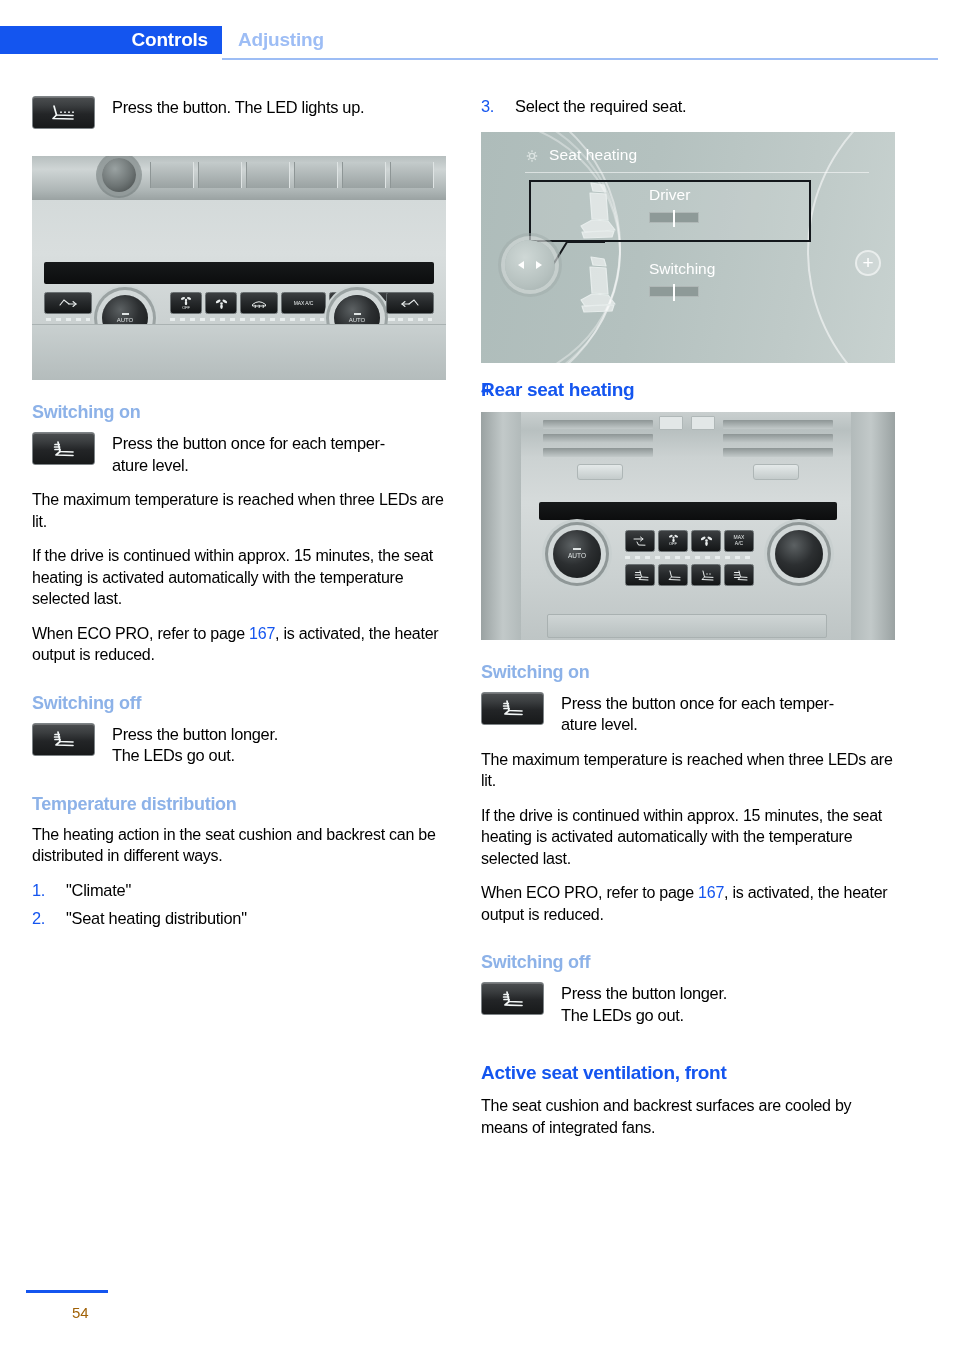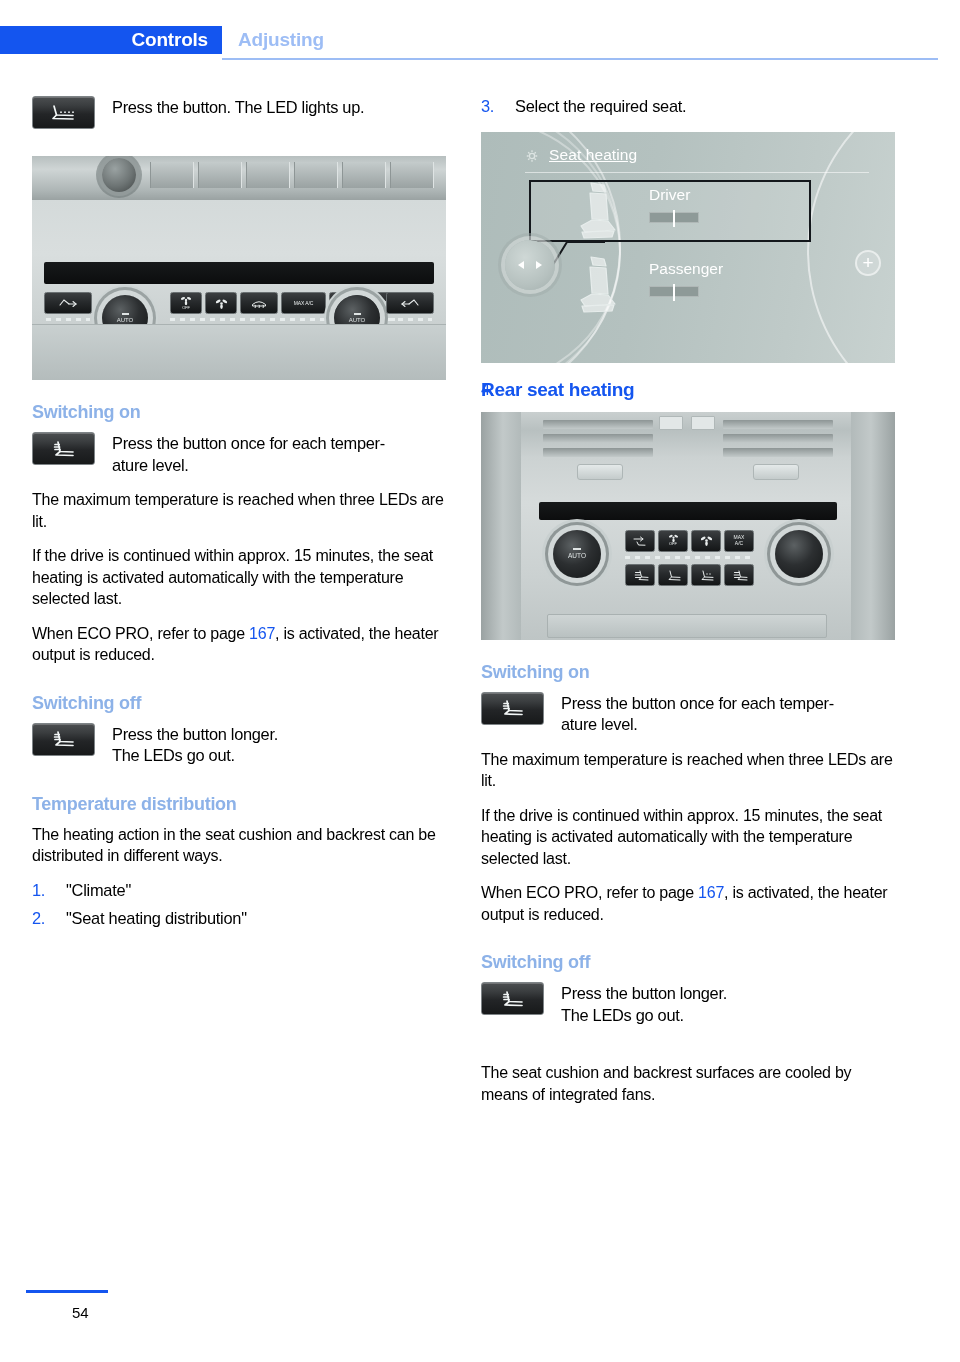--- a/index.html
+++ b/index.html
@@ -156,21 +156,21 @@
       background:radial-gradient(circle at 40% 32%, #5c6163 0%, #2c2f31 45%, #131516 100%);
       box-shadow:0 0 0 5px #d2d8d8, 0 0 0 8px #8f9797, 0 0 0 11px #c9d0d0;
       display:flex; align-items:center; justify-content:center; flex-direction:column;
       color:#dfe4e4; font-size:6.5px; }
   .rp-tray { position:absolute; left:66px; bottom:2px; width:280px; height:24px;
       background:linear-gradient(180deg,#cfd5d5,#b9c1c1); border:1px solid #a9b1b1; border-radius:2px; }
 
   
   .id-arc { position:absolute; border-radius:50%; border:2px solid rgba(255,255,255,.55); }
   .id-title { position:absolute; left:68px; top:14px; color:#ffffff;
-      font-size:15.5px; letter-spacing:0.1px;text-decoration:underline; }
+      font-size:15.5px; letter-spacing:0.1px; }
   .id-gear { position:absolute; left:44px; top:16px; width:16px; height:16px; opacity:.85; }
   .id-rule { position:absolute; left:44px; top:40px; width:344px; height:1px;
       background:rgba(255,255,255,.55); }
   .id-hl { position:absolute; left:48px; top:48px; width:282px; height:62px;
       border:2px solid #14181c; background:rgba(255,255,255,.10); }
   .id-label { position:absolute; color:#ffffff; font-size:15.5px; }
   .id-gauge { position:absolute; width:50px; height:11px;
       background:#8e9a98; border:1px solid rgba(255,255,255,.3); }
   .id-gauge .tick { position:absolute; left:50%; top:-3px; width:2px; height:17px;
       background:#ffffff; transform:translateX(-50%); }
@@ -181,21 +181,21 @@
   .id-arrow { width:0;height:0;border-top:4px solid transparent;border-bottom:4px solid transparent; }
   .id-plus { position:absolute; right:14px; top:118px; width:26px; height:26px; border-radius:50%;
       background:rgba(255,255,255,.18); border:2px solid rgba(255,255,255,.55);
       color:#ffffff; font-size:19px; display:flex; align-items:center; justify-content:center; }
   .id-leader { position:absolute; left:62px; top:96px; }
   .id-seat { position:absolute; }
 
   
   .footer { position:absolute; left:0; bottom:0; width:960px; height:72px; }
   .footer-rule { position:absolute; left:26px; top:0; width:82px; height:3px; background:#1455ef; }
-  .footer-page { position:absolute; left:72px; top:14px; font-size:15px; color:#000000;text-align:right; }
+  .footer-page { position:absolute; left:72px; top:14px; font-size:15px; color:#a16207;text-align:right; }
   .footer-note { position:absolute; left:0; top:32px; width:960px; text-align:center;
       font-size:12.5px; color:#1d1d1d; letter-spacing:-0.1px; }
   .watermark { position:absolute; right:16px; top:26px; font-size:22px; color:#b9b9b9;
       letter-spacing:-0.5px; font-family:"Liberation Sans", sans-serif; }
 </style>
 </head>
 <body>
 
 <div class="header">
   <div class="header-bar"></div>
@@ -494,21 +494,21 @@
     <div class="id-seat" style="left:92px; top:122px;">
       <svg width="48" height="62" viewBox="0 0 48 62">
         <g fill="rgba(255,255,255,.55)" stroke="#e7edec" stroke-width="1.2" stroke-linejoin="round">
           <path d="M18 3 L31 5 L33 12 L20 11 Z"></path>
           <path d="M17 13 L33 14 L35 40 L19 39 Z"></path>
           <path d="M19 40 L35 41 L42 50 L12 52 L8 46 Z"></path>
           <path d="M9 52 L41 51 L39 57 L11 58 Z"></path>
         </g>
       </svg>
     </div>
-    <div class="id-label" style="left:168px; top:128px;">Passenger</div>
+    <div class="id-label" style="left:168px; top:128px;">Switching</div>
     <div class="id-gauge" style="left:168px; top:154px;">
       <div class="tick"></div>
     </div>
 
     <svg class="id-leader" width="64" height="60" viewBox="0 0 64 60">
       <path d="M2 50 L24 14 L62 14" fill="none" stroke="#14181c" stroke-width="2"></path>
       <circle cx="2" cy="50" r="3.2" fill="#14181c"></circle>
     </svg>
 
     <div class="id-ctrl">
@@ -670,19 +670,20 @@
       </svg>
     </div>
     <div class="txt">
       <span>Press the button longer.</span>
       <span class="l2">The LEDs go out.</span>
     </div>
   </div>
 
   <div class="spacer-lg"></div>
 
+  <h2 class="h-blue">Active seat ventilation, front</h2>
   <p class="body">The seat cushion and backrest surfaces are cooled by means of integrated fans.</p>
 </div>
 
 <div class="footer">
   <div class="footer-rule"></div>
   <div class="footer-page">54</div>
 </div>
 
 </body></html>

